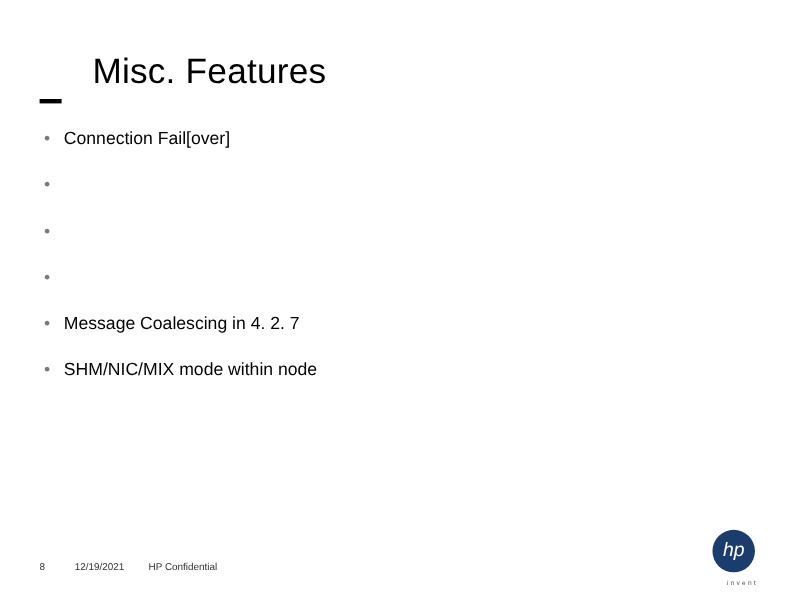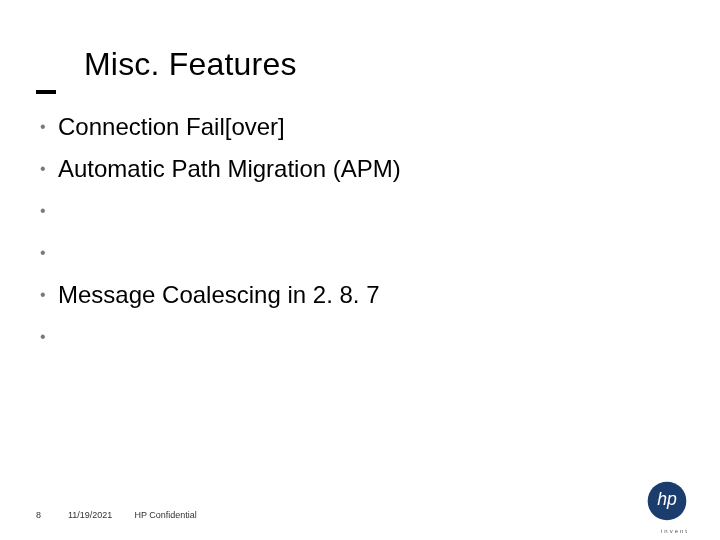--- a/index.html
+++ b/index.html
@@ -44,21 +44,21 @@
     margin-bottom: 12px;
   }
   .bullet {
     color: #7a7a7a;
     font-size: 16px;
     line-height: 30px;
     width: 18px;
     flex: 0 0 18px;
   }
   .li-text {
-    font-size: 24px;
+    font-size: 16px;
     line-height: 30px;
   }
   .footer {
     position: absolute;
     left: 36px;
     bottom: 20px;
     display: flex;
     align-items: baseline;
     gap: 22px;
     font-size: 9px;
@@ -93,40 +93,40 @@
 </div>
 <div class="title-rule"></div>
 
 <div class="list">
   <div class="li">
     <span class="bullet">•</span>
     <span class="li-text">Connection Fail[over]</span>
   </div>
   <div class="li">
     <span class="bullet">•</span>
-    <span class="li-text">Automatic Path Migration (APM)</span>
   </div>
   <div class="li">
     <span class="bullet">•</span>
   </div>
   <div class="li">
     <span class="bullet">•</span>
   </div>
   <div class="li">
     <span class="bullet">•</span>
-    <span class="li-text">Message Coalescing in 2. 8. 7</span>
+    <span class="li-text">Message Coalescing in 4. 2. 7</span>
   </div>
   <div class="li">
     <span class="bullet">•</span>
+    <span class="li-text">SHM/NIC/MIX mode within node</span>
   </div>
 </div>
 
 <div class="footer">
   <span class="page">8</span>
-  <span>11/19/2021</span>
+  <span>12/19/2021</span>
   <span>HP Confidential</span>
 </div>
 
 <div class="logo">
   <svg viewBox="0 0 100 100">
     <circle cx="50" cy="50" r="46" fill="#1b3d6d"></circle>
     <text x="50" y="60" text-anchor="middle" font-family="Arial" font-size="42" font-style="italic" font-weight="300" fill="#ffffff">hp</text>
   </svg>
 </div>
 <div class="invent">invent</div>

